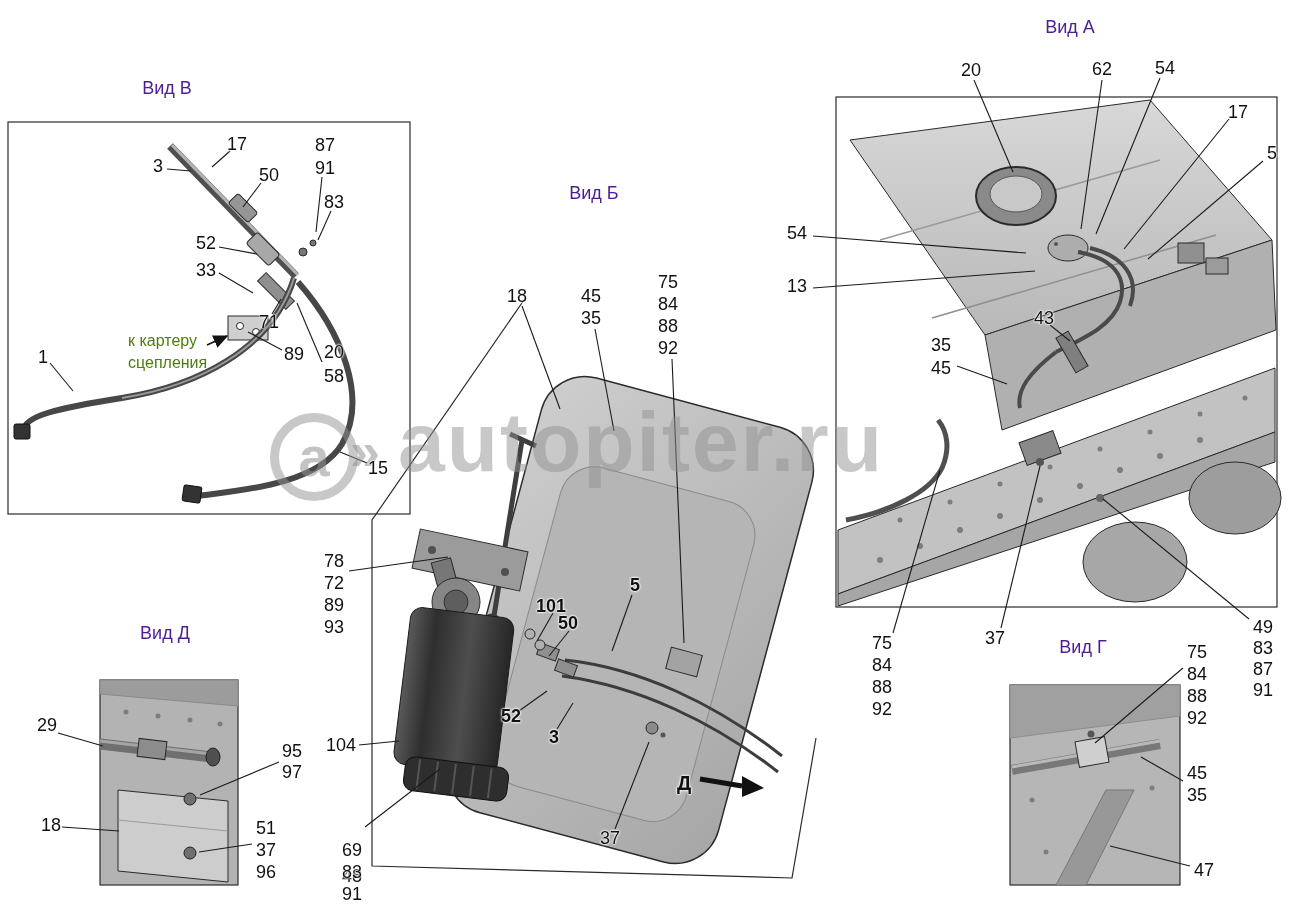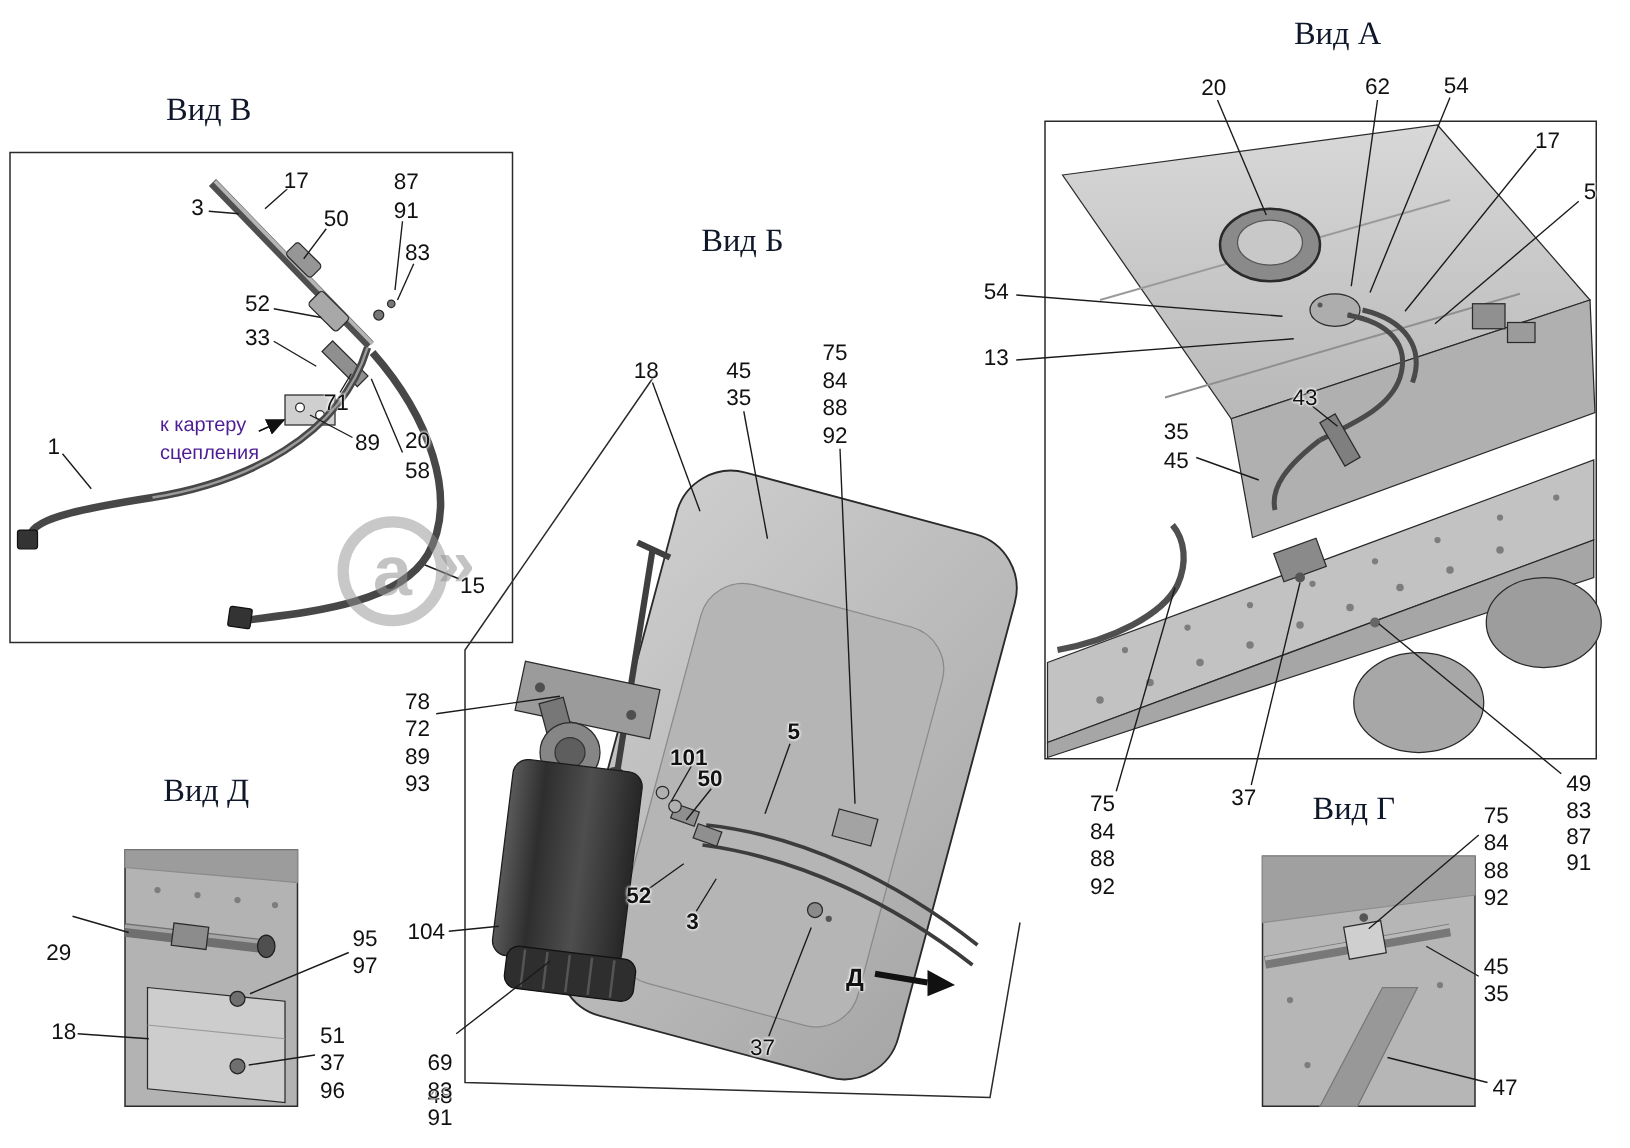--- a/index.html
+++ b/index.html
@@ -10,26 +10,25 @@
   .wm { z-index:2; pointer-events:none; }
   .labels { z-index:3; }
   .callout {
     position:absolute; transform:translate(-50%,-50%);
     font-size:18px; color:#111; line-height:1; white-space:nowrap;
     text-shadow:0 0 2px #fff,0 0 2px #fff,0 0 3px #fff;
   }
   .bold { font-weight:bold; }
   .view-title {
     position:absolute; transform:translate(-50%,-50%);
-    font-size:26px; color:#0f172a; white-space:nowrap;
+    font-size:18px; color:#4c1d95; white-space:nowrap;
     text-shadow:0 0 2px #fff,0 0 2px #fff;
-    font-family:Liberation Serif, serif;
   }
   .note {
-    position:absolute; font-size:16px; color:#4c1d95;
+    position:absolute; font-size:16px; color:#4d7c0f;
     white-space:pre-line; line-height:1.35;
     text-shadow:0 0 2px #fff,0 0 2px #fff;
   }
   .wm-logo {
     position:absolute; left:270px; top:413px; width:88px; height:88px;
     border:9px solid rgba(145,145,145,0.5); border-radius:50%;
     display:flex; align-items:center; justify-content:center;
     font-size:56px; font-weight:bold; color:rgba(145,145,145,0.55); line-height:1;
   }
   .wm-chev {
@@ -246,20 +245,21 @@
 
     <line x1="1183" y1="668" x2="1095" y2="743"></line>
     <line x1="1183" y1="781" x2="1141" y2="757"></line>
     <line x1="1190" y1="866" x2="1110" y2="846"></line>
   </g>
 </svg>
 
 <div class="stage wm">
   <span class="wm-logo">a</span>
   <span class="wm-chev">»</span>
+  <span class="wm-text">autopiter.ru</span>
 </div>
 
 <div class="stage labels">
 
   <div class="view-title" style="left:167px;top:88px">Вид В</div>
   <div class="view-title" style="left:1070px;top:27px">Вид А</div>
   <div class="view-title" style="left:594px;top:193px">Вид Б</div>
   <div class="view-title" style="left:165px;top:633px">Вид Д</div>
   <div class="view-title" style="left:1083px;top:647px">Вид Г</div>
 
@@ -317,21 +317,21 @@
   <div class="callout bold" style="left:511px;top:716px">52</div>
   <div class="callout bold" style="left:554px;top:737px">3</div>
   <div class="callout" style="left:341px;top:745px">104</div>
   <div class="callout" style="left:352px;top:876px">48</div>
   <div class="callout" style="left:352px;top:850px">69</div>
   <div class="callout" style="left:352px;top:872px">83</div>
   <div class="callout" style="left:352px;top:894px">91</div>
   <div class="callout" style="left:610px;top:838px">37</div>
   <div class="callout bold" style="left:684px;top:783px;font-size:20px">Д</div>
 
-  <div class="callout" style="left:47px;top:762px">29</div>
+  <div class="callout" style="left:47px;top:725px">29</div>
   <div class="callout" style="left:292px;top:751px">95</div>
   <div class="callout" style="left:292px;top:772px">97</div>
   <div class="callout" style="left:51px;top:825px">18</div>
   <div class="callout" style="left:266px;top:828px">51</div>
   <div class="callout" style="left:266px;top:850px">37</div>
   <div class="callout" style="left:266px;top:872px">96</div>
 
   <div class="callout" style="left:1197px;top:652px">75</div>
   <div class="callout" style="left:1197px;top:674px">84</div>
   <div class="callout" style="left:1197px;top:696px">88</div>

